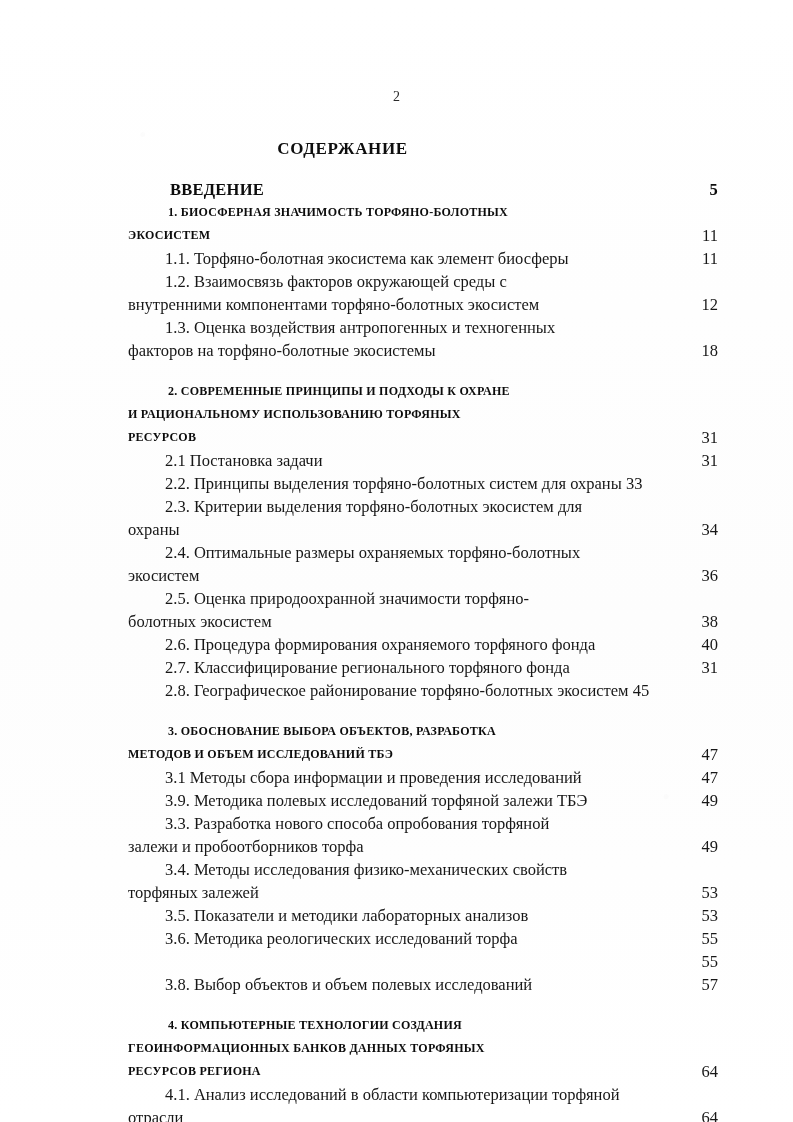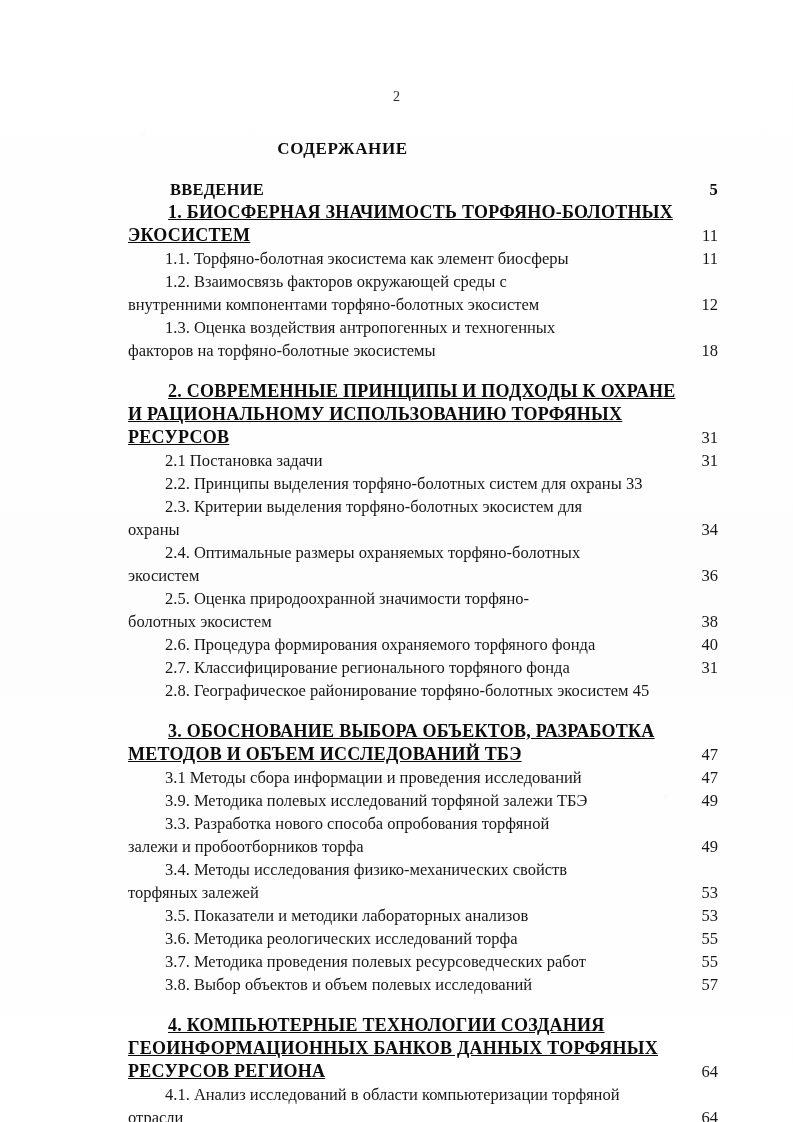--- a/index.html
+++ b/index.html
@@ -91,21 +91,21 @@
   .ind-head   { left: 168px; }     
   .ind-cont   { left: 128px; }     
   .ind-sub    { left: 165px; }     
   .ind-intro  { left: 170px; }     
 
   .bold {
     font-weight: bold;
     letter-spacing: 0.25px;
     color: #0c0c0c;
   }
-  .bold.big { font-size: 18px; text-decoration: underline; }
+  .bold.big { font-size: 12px; }
   .gap-lg { height: 18px; }
 </style>
 </head>
 <body>
 
 <div class="page">
   <div class="paper-tint"></div>
 
   <div class="folio">2</div>
   <div class="doc-title">СОДЕРЖАНИЕ</div>
@@ -246,21 +246,20 @@
       <span class="label ind-sub">3.5. Показатели и методики лабораторных анализов</span>
       <span class="page-num">53</span>
     </div>
 
     <div class="row">
       <span class="label ind-sub">3.6. Методика реологических исследований торфа</span>
       <span class="page-num">55</span>
     </div>
 
     <div class="row">
-      <span class="label ind-sub">3.7. Методика проведения полевых ресурсоведческих работ</span>
       <span class="page-num">55</span>
     </div>
 
     <div class="row">
       <span class="label ind-sub">3.8.  Выбор объектов и объем полевых исследований</span>
       <span class="page-num">57</span>
     </div>
 
     <div class="gap-lg"></div>
 

